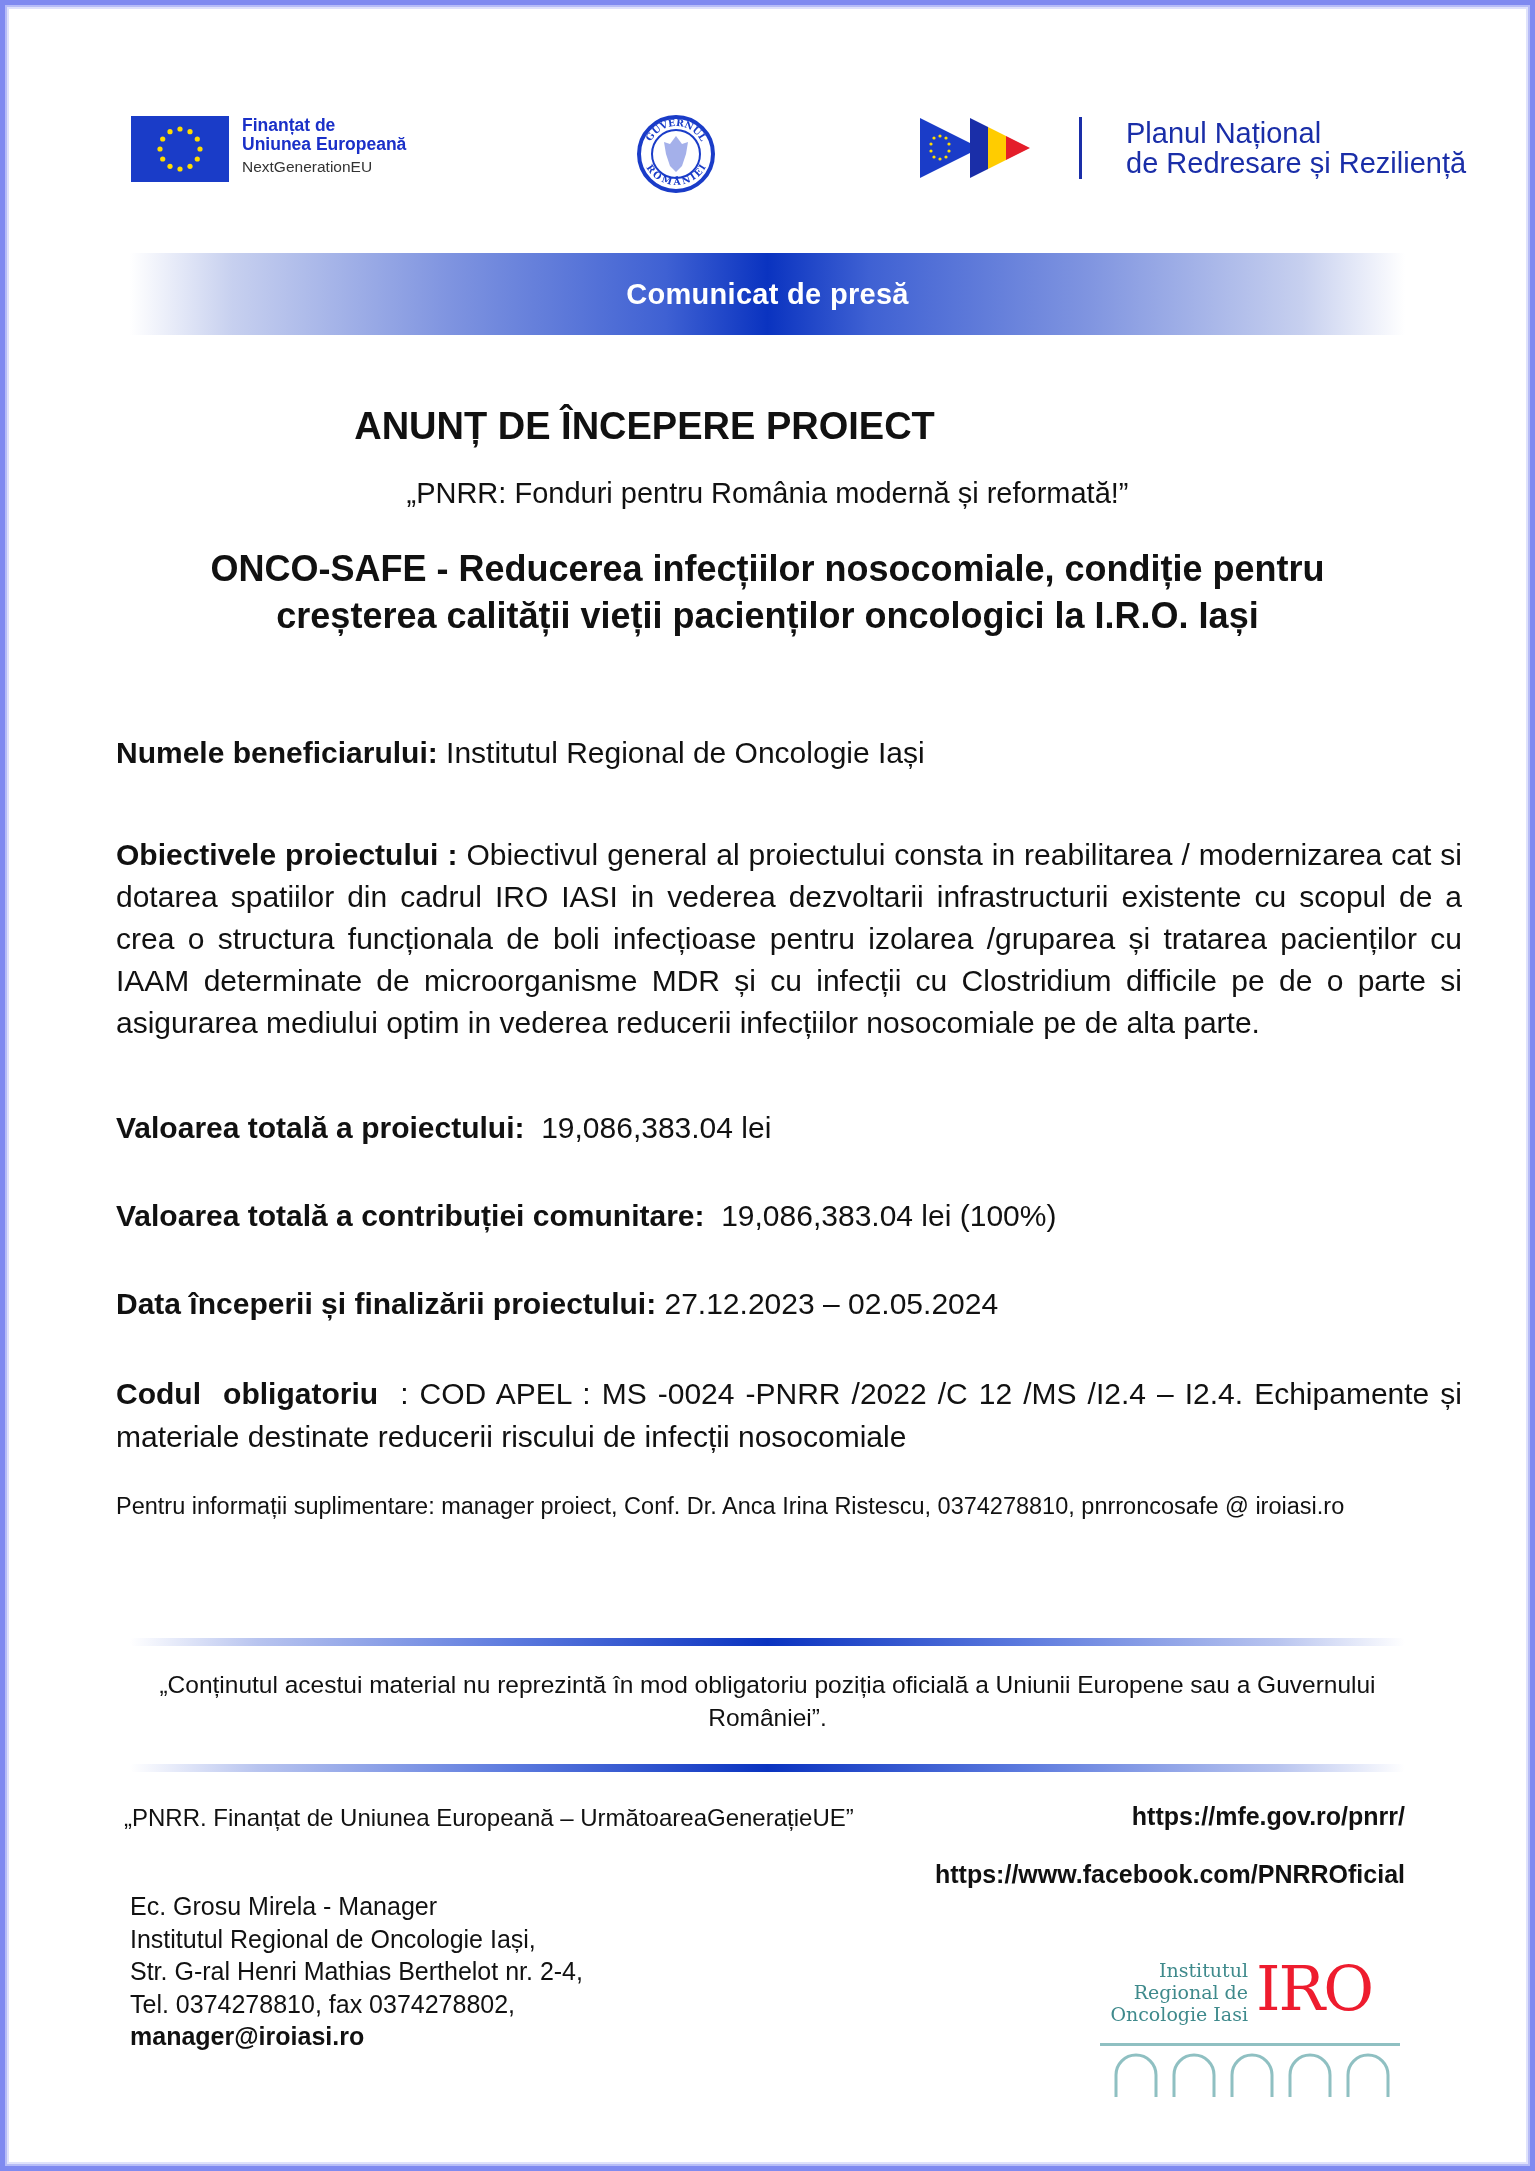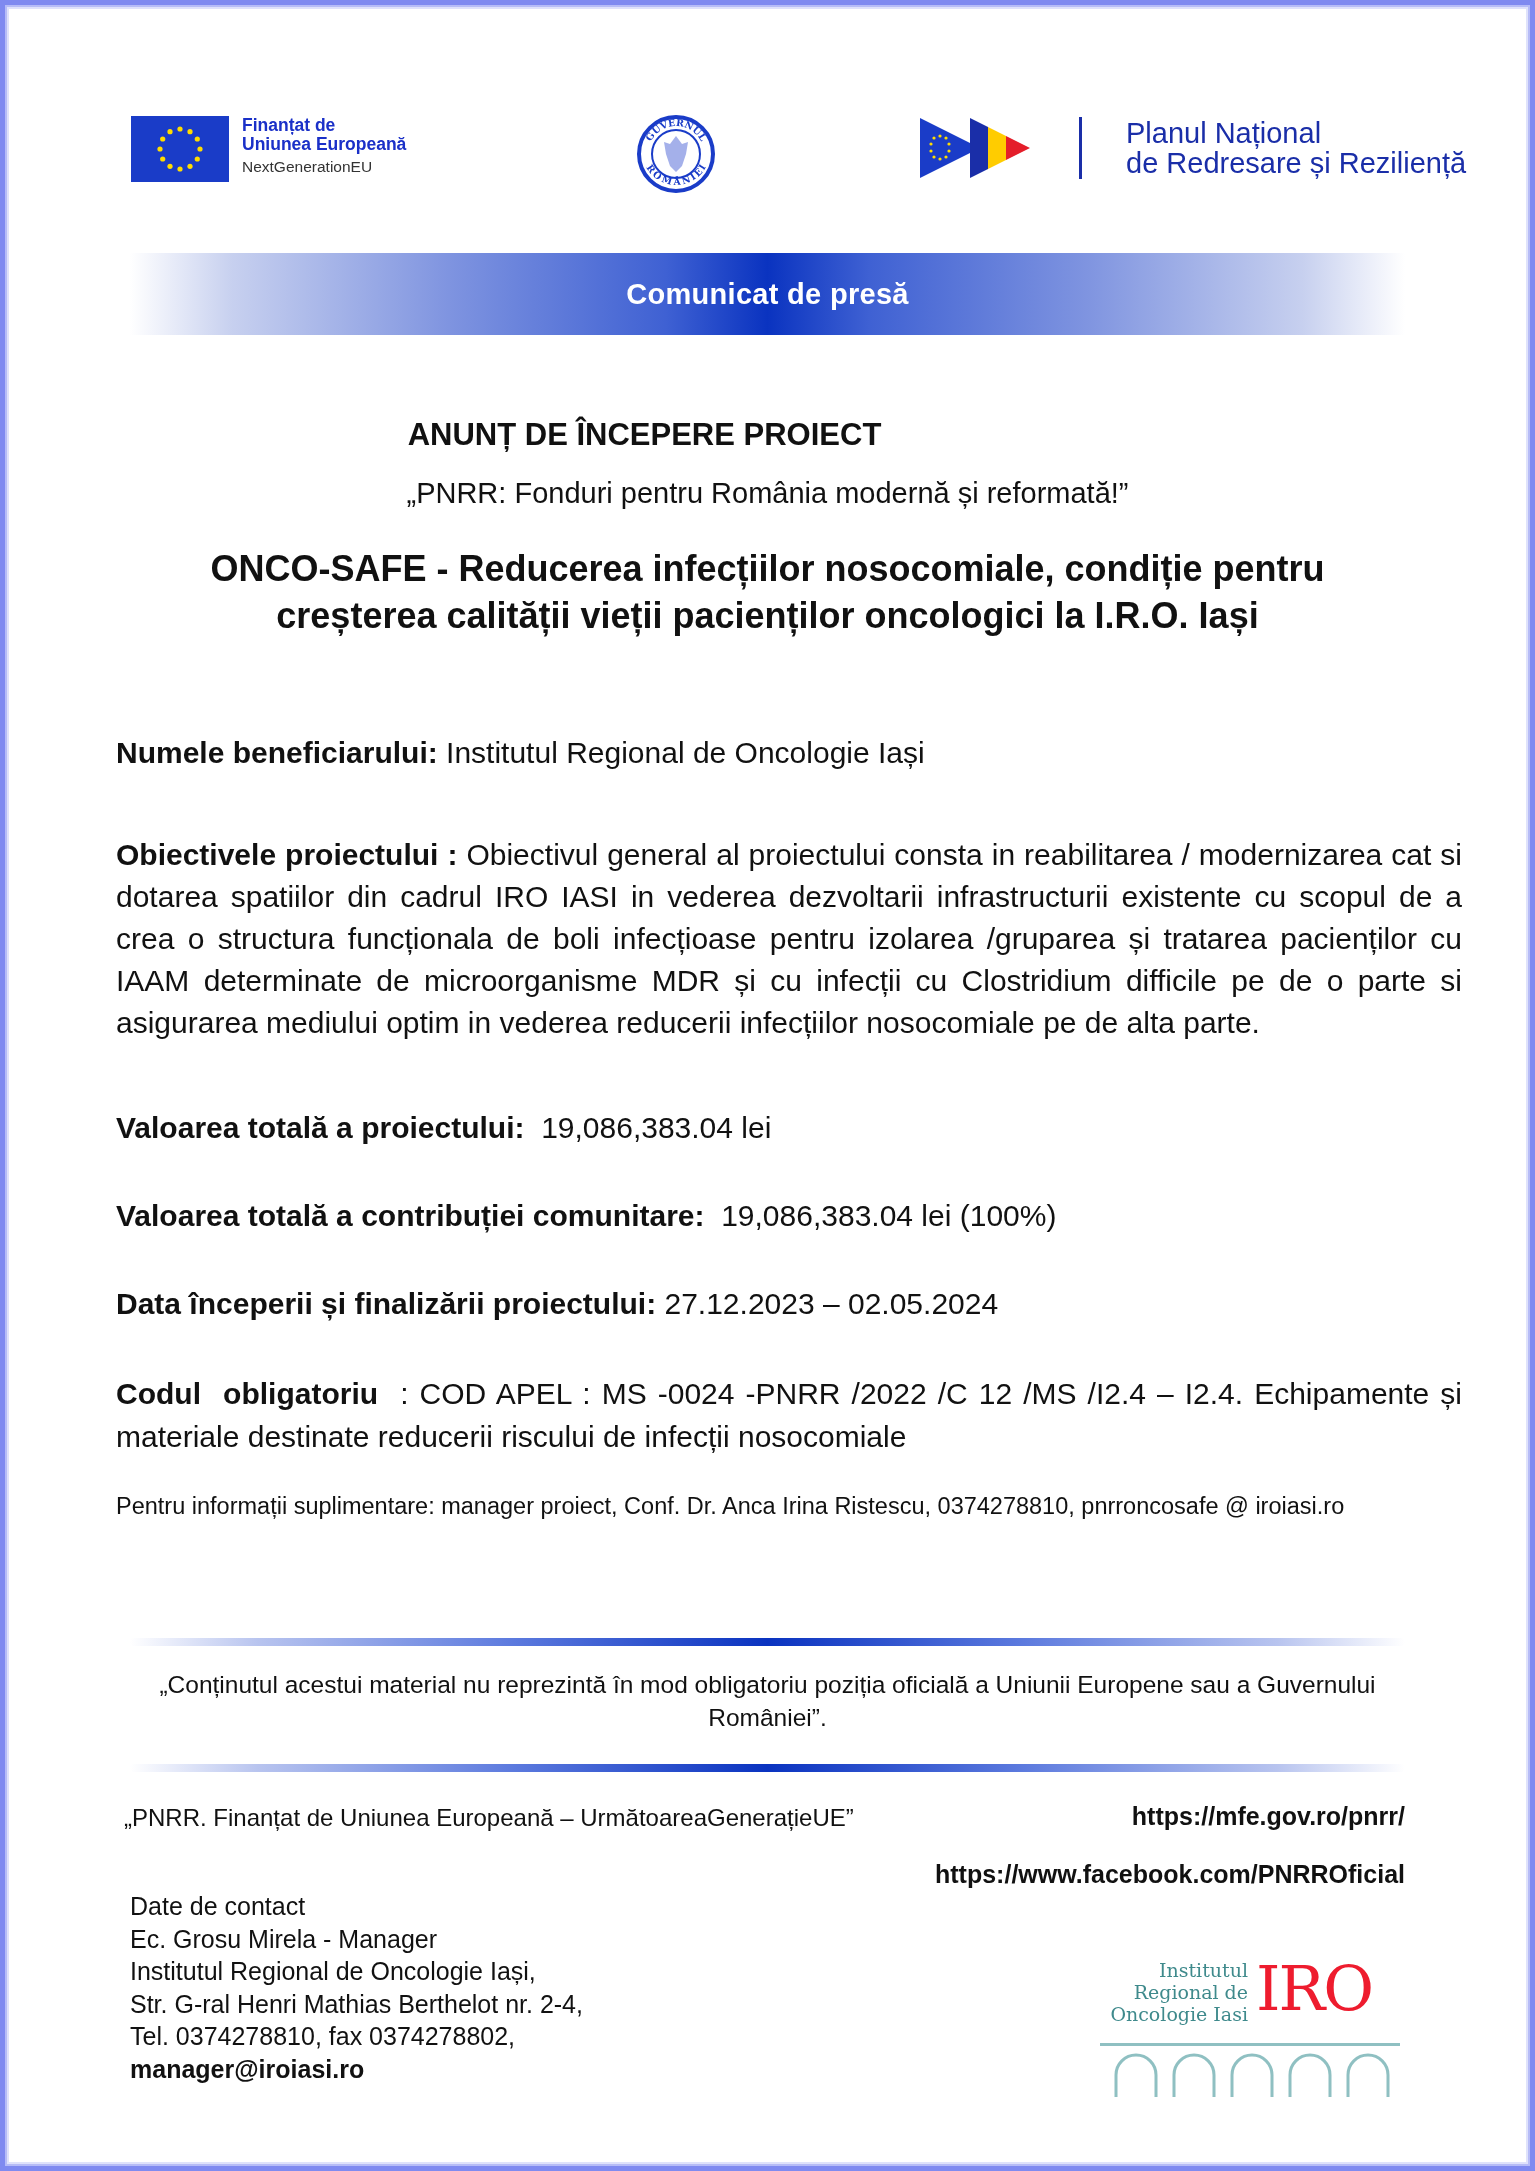--- a/index.html
+++ b/index.html
@@ -33,21 +33,21 @@
 
   
   .banner {
     position: absolute; left: 130px; top: 253px; width: 1275px; height: 82px;
     background: linear-gradient(90deg, rgba(255,255,255,1) 0%, #c7d0ef 8%, #7f94e0 25%, #3f61d3 42%, #0a33c0 50%, #3f61d3 58%, #7f94e0 75%, #c7d0ef 92%, rgba(255,255,255,1) 100%);
     display: flex; align-items: center; justify-content: center;
   }
   .banner span { color: #fff; font-weight: bold; font-size: 29px; letter-spacing: 0.3px; }
 
   
-  .announce { position: absolute; left: 0; width: 1289px; top: 405px; text-align: center; font-weight: bold; font-size: 31px; margin-top: 12px; }
+  .announce { position: absolute; left: 0; width: 1289px; top: 405px; text-align: center; font-weight: bold; font-size: 38px; }
   .slogan { position: absolute; left: 0; width: 1535px; top: 477px; text-align: center; font-size: 29px; }
   .project-title { position: absolute; left: 120px; width: 1295px; top: 545px; text-align: center; font-weight: bold; font-size: 36px; line-height: 47px; }
 
   
   .body-block { position: absolute; left: 116px; width: 1346px; font-size: 30px; line-height: 40px; }
   .justify { text-align: justify; text-align-last: left; }
   .field-label { font-weight: bold; }
 
   .beneficiary { top: 733px; }
   .objectives { top: 820px; line-height: 42px; margin-top: 14px; }
@@ -193,21 +193,20 @@
 
 <div class="sep sep1"></div>
 <div class="disclaimer">„Conținutul acestui material nu reprezintă în mod obligatoriu poziția oficială a Uniunii Europene sau a Guvernului României”.</div>
 <div class="sep sep2"></div>
 
 <div class="footer-slogan">„PNRR. Finanțat de Uniunea Europeană – UrmătoareaGenerațieUE”</div>
 <a class="link-mfe">https://mfe.gov.ro/pnrr/</a>
 <a class="link-fb">https://www.facebook.com/PNRROficial</a>
 
 <div class="contact">
-  <div>Date de contact</div>
   <div>Ec. Grosu Mirela - Manager</div>
   <div>Institutul Regional de Oncologie Iași,</div>
   <div>Str. G-ral Henri Mathias Berthelot nr. 2-4,</div>
   <div>Tel. 0374278810, fax 0374278802,</div>
   <div class="email">manager@iroiasi.ro</div>
 </div>
 
 <div class="logo-iro">
   <div class="iro-text">
     <div>Institutul</div>

